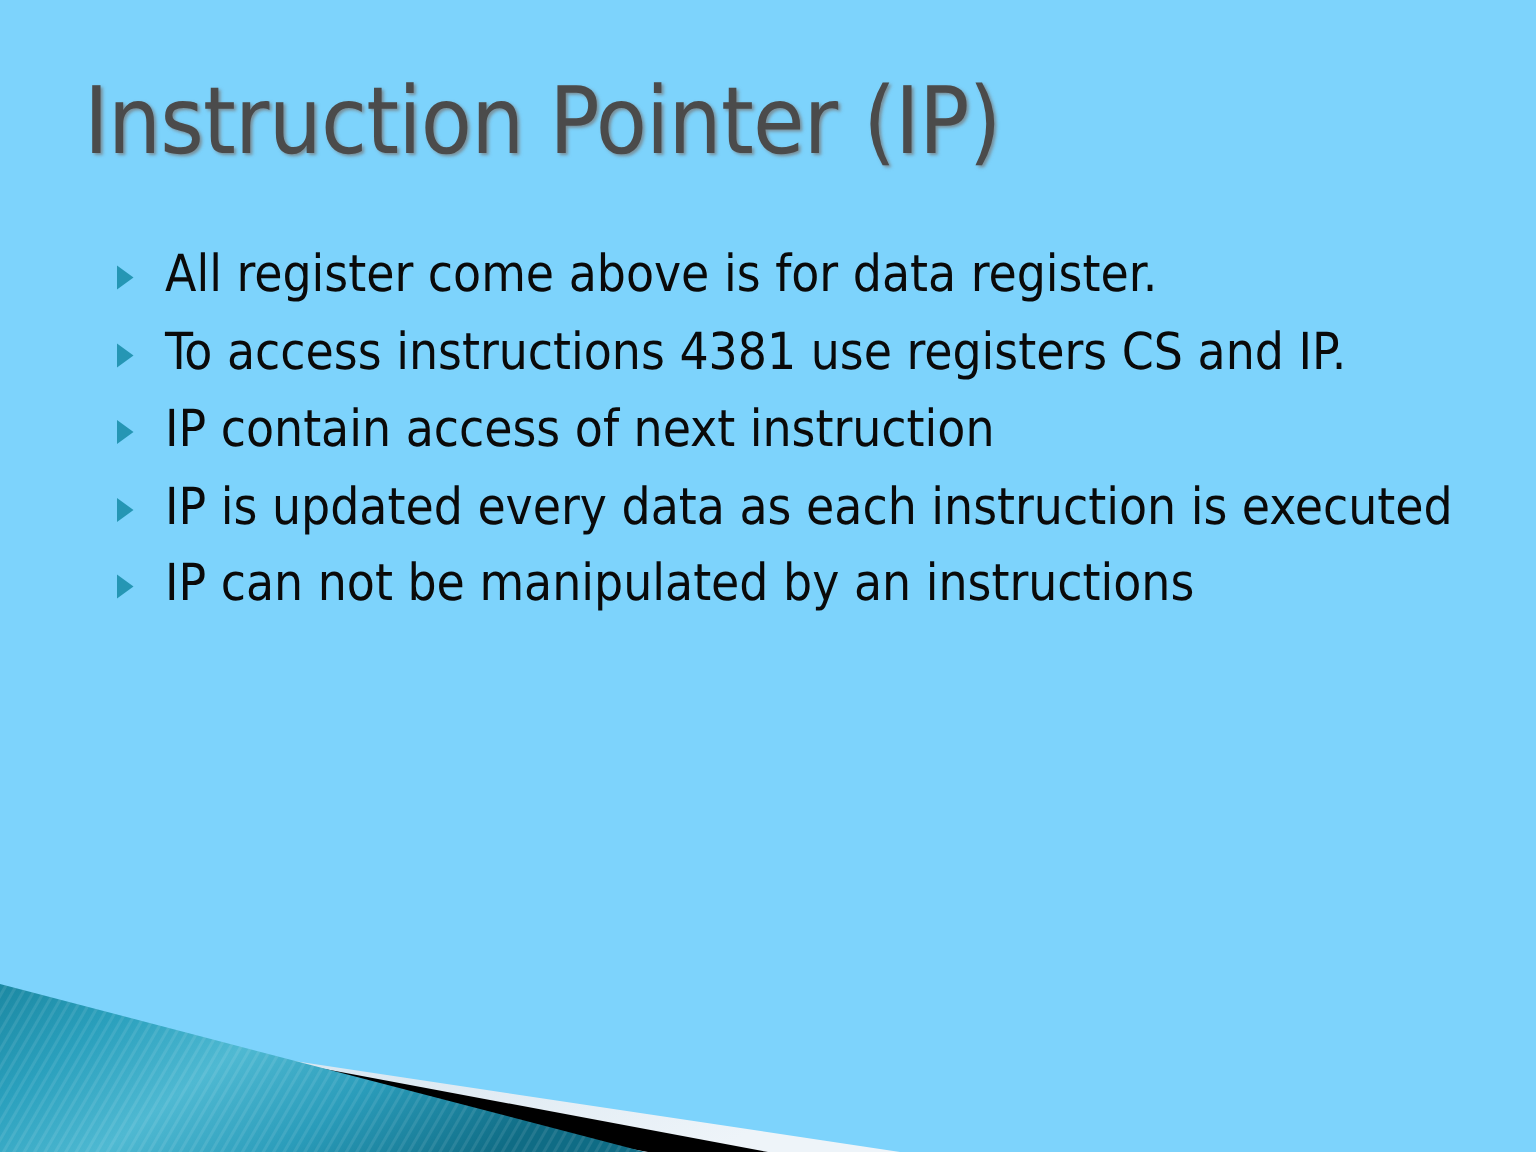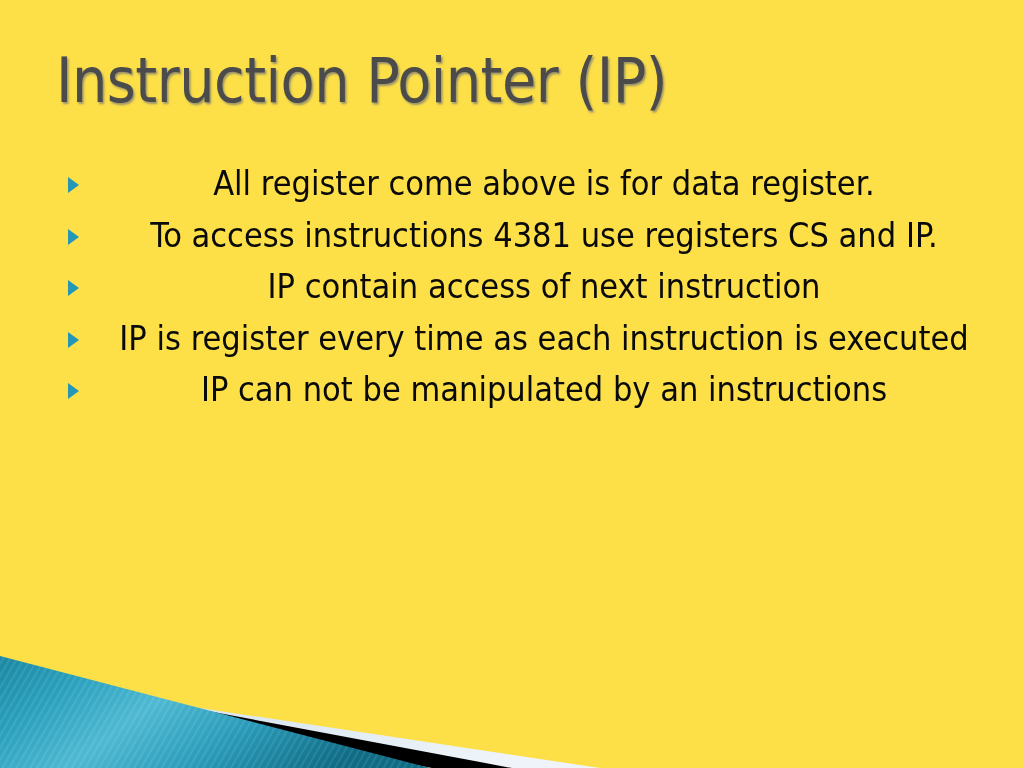--- a/index.html
+++ b/index.html
@@ -5,21 +5,21 @@
   html, body {
     margin: 0;
     padding: 0;
     background: #ffffff;
   }
 
   #slide {
     position: relative;
     width: 1024px;
     height: 768px;
-    background: #fde047;
+    background: #7dd3fc;
     overflow: hidden;
     font-family: "DejaVu Sans", sans-serif;
   }
 
   
   #slide-title {
     position: absolute;
     left: 56px;
     top: 48px;
     width: 900px;
@@ -29,27 +29,26 @@
     font-weight: 400;
     letter-spacing: -0.5px;
     color: #4b4b4b;
     text-shadow: 1.5px 1.5px 2.2px rgba(120,120,120,0.75);
     white-space: nowrap;
   }
 
   
   #body-list {
     position: absolute;
-    left: 58px;
+    left: 68px;
     top: 160px;
     width: 930px;
     margin: 0;
     padding: 0;
     list-style: none;
-    text-align: center;
   }
 
   .bullet-row {
     position: relative;
     display: block;
     padding-left: 42px;
     margin: 0 0 5px 0;
     font-family: "DejaVu Sans Condensed", "Liberation Sans", sans-serif;
     font-size: 34px;
     line-height: 1.37;
@@ -108,21 +107,21 @@
     </li>
 
 
     <li class="bullet-row">
       <span class="bullet-marker"></span>
       <span class="bullet-text">IP contain access of next instruction</span>
     </li>
 
     <li class="bullet-row">
       <span class="bullet-marker"></span>
-      <span class="bullet-text">IP is register every time as each instruction is executed</span>
+      <span class="bullet-text">IP is updated every data as each instruction is executed</span>
     </li>
 
     <li class="bullet-row">
       <span class="bullet-marker"></span>
       <span class="bullet-text">IP can not be manipulated by an instructions</span>
     </li>
 
 
   </ul>
 

